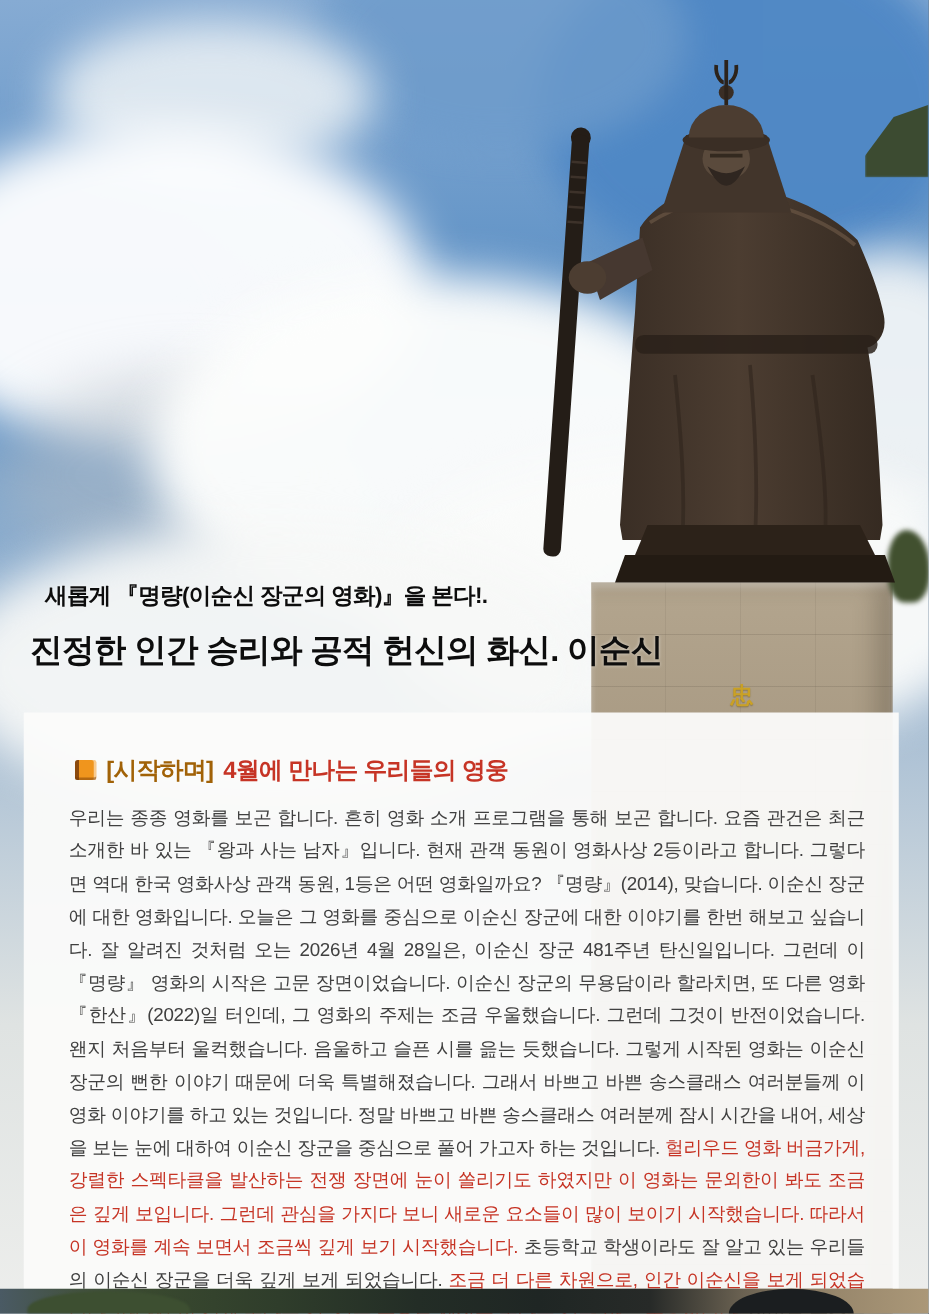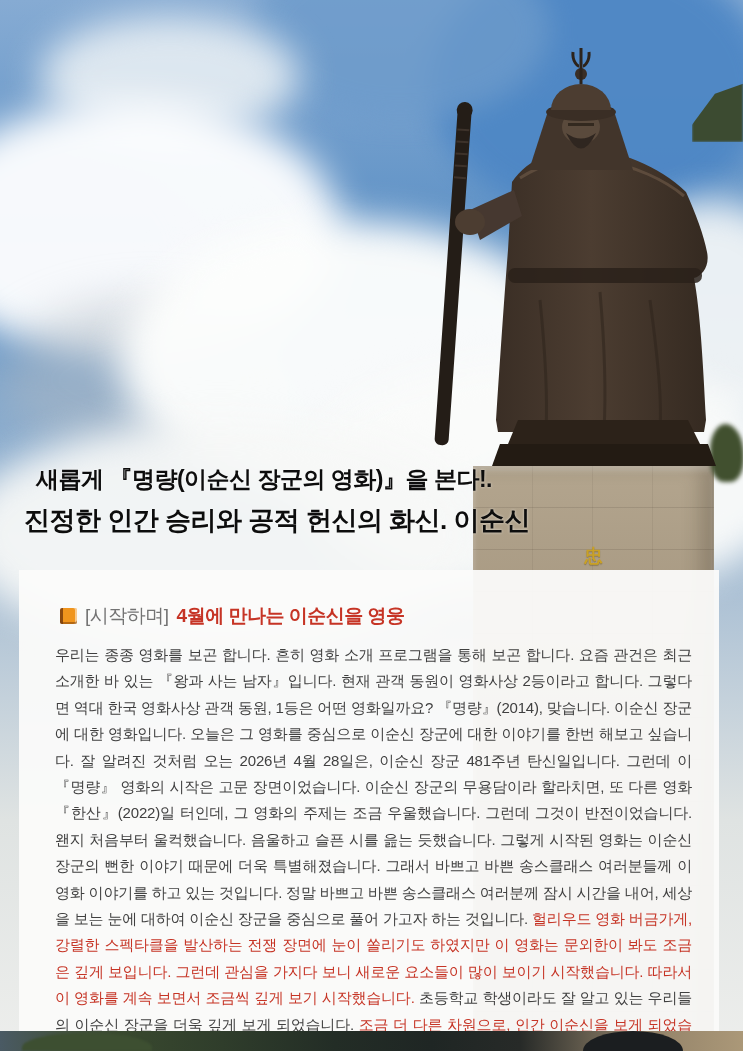--- a/index.html
+++ b/index.html
@@ -53,35 +53,35 @@
   }
   .pavilion-roof{
     position:absolute;left:583px;top:1031px;width:100px;height:20px;background:#1b1e20;
     border-radius:50% 50% 0 0/100% 100% 0 0;
   }
   .trees-bottom{position:absolute;left:22px;top:1033px;width:130px;height:18px;background:#3d4f31;
     border-radius:50% 50% 0 0/80% 80% 0 0;filter:blur(1px);}
   
   .overlay-title{position:absolute;left:0;top:0;width:743px;color:#0d0d0d;font-weight:bold;
     letter-spacing:-.5px;text-shadow:0 0 3px rgba(255,255,255,.55);}
-  .ot-line1{position:absolute;left:36px;top:464px;font-size:23px;white-space:nowrap;}
+  .ot-line1{position:absolute;left:36px;top:464px;font-size:18px;white-space:nowrap;}
   .ot-line2{position:absolute;left:24px;top:503px;font-size:26px;white-space:nowrap;}
   
   .card{
     position:absolute;left:19px;top:570px;width:700px;height:461px;
     background:rgba(251,251,250,.95);box-sizing:border-box;
     padding:33px 27px 0 36px;
   }
   .heading{display:flex;align-items:center;gap:8px;margin-left:5px;margin-bottom:13px;}
   .book-icon{
     width:17px;height:16px;border-radius:2px;flex:0 0 auto;
     background:linear-gradient(90deg,#8c4a0e 0 20%,#f0951d 20% 100%);
     box-shadow:inset 0 -2px 0 rgba(120,60,5,.5), inset -2px 0 0 rgba(255,255,255,.5);
   }
-  .heading-bracket{font-size:19px;font-weight:normal;color:#737373;letter-spacing:-.5px;}
+  .heading-bracket{font-size:19px;font-weight:bold;color:#a16207;letter-spacing:-.5px;}
   .heading-main{font-size:19px;font-weight:bold;color:var(--accent-red,#c63425);letter-spacing:-.5px;}
   .body-text{
     font-size:15px;line-height:26.4px;text-align:justify;word-break:break-all;
     color:#1e1e1e;letter-spacing:-.2px;
   }
   .seg-black{color:#404040;}
   .seg-red{color:var(--accent-red,#c63425);font-weight:normal;}
 </style>
 </head>
 <body>
@@ -160,21 +160,21 @@
 
   <div class="overlay-title">
     <div class="ot-line1">새롭게 『명량(이순신 장군의 영화)』을 본다!.</div>
     <div class="ot-line2">진정한 인간 승리와 공적 헌신의 화신. 이순신</div>
   </div>
 
   <div class="card">
     <div class="heading">
       <span class="book-icon"></span>
       <span class="heading-bracket">[시작하며]</span>
-      <span class="heading-main">4월에 만나는 이순신을 영웅</span>
+      <span class="heading-main">4월에 만나는 우리들의 영웅</span>
     </div>
     <div class="body-text"><span class="seg-black">우리는 종종 영화를 보곤 합니다. 흔히 영화 소개 프로그램을 통해 보곤 합니다. 요즘 관건은 최근 소개한 바 있는 『왕과 사는 남자』입니다. 현재 관객 동원이 영화사상 2등이라고 합니다. 그렇다면 역대 한국 영화사상 관객 동원, 1등은 어떤 영화일까요? 『명량』(2014), 맞습니다. 이순신 장군에 대한 영화입니다. 오늘은 그 영화를 중심으로 이순신 장군에 대한 이야기를 한번 해보고 싶습니다. 잘 알려진 것처럼 오는 2026년 4월 28일은, 이순신 장군 481주년 탄신일입니다. 그런데 이 『명량』 영화의 시작은 고문 장면이었습니다. 이순신 장군의 무용담이라 할라치면, 또 다른 영화 『한산』(2022)일 터인데, 그 영화의 주제는 조금 우울했습니다. 그런데 그것이 반전이었습니다. 왠지 처음부터 울컥했습니다. 음울하고 슬픈 시를 읊는 듯했습니다. 그렇게 시작된 영화는 이순신 장군의 뻔한 이야기 때문에 더욱 특별해졌습니다. 그래서 바쁘고 바쁜 송스클래스 여러분들께 이 영화 이야기를 하고 있는 것입니다. 정말 바쁘고 바쁜 송스클래스 여러분께 잠시 시간을 내어, 세상을 보는 눈에 대하여 이순신 장군을 중심으로 풀어 가고자 하는 것입니다. </span><span class="seg-red">헐리우드 영화 버금가게, 강렬한 스펙타클을 발산하는 전쟁 장면에 눈이 쏠리기도 하였지만 이 영화는 문외한이 봐도 조금은 깊게 보입니다. 그런데 관심을 가지다 보니 새로운 요소들이 많이 보이기 시작했습니다. 따라서 이 영화를 계속 보면서 조금씩 깊게 보기 시작했습니다. </span><span class="seg-black">초등학교 학생이라도 잘 알고 있는 우리들의 이순신 장군을 더욱 깊게 보게 되었습니다. </span><span class="seg-red">조금 더 다른 차원으로, 인간 이순신을 보게 되었습니다. 따라서 이 깊게 본다는 것, 깊은 눈으로 세상을 본다는 것은 아주 중요합니다. </span><span class="seg-black">적어도 송스클래스 여러분들은 그런 눈으로 세상과 사람들을 깊게 봐야 하는 것입니다.</span></div>
 
   </div>
 
   <div class="ground"></div>
   <div class="trees-bottom"></div>
   <div class="pavilion-roof"></div>
 
 </div>

